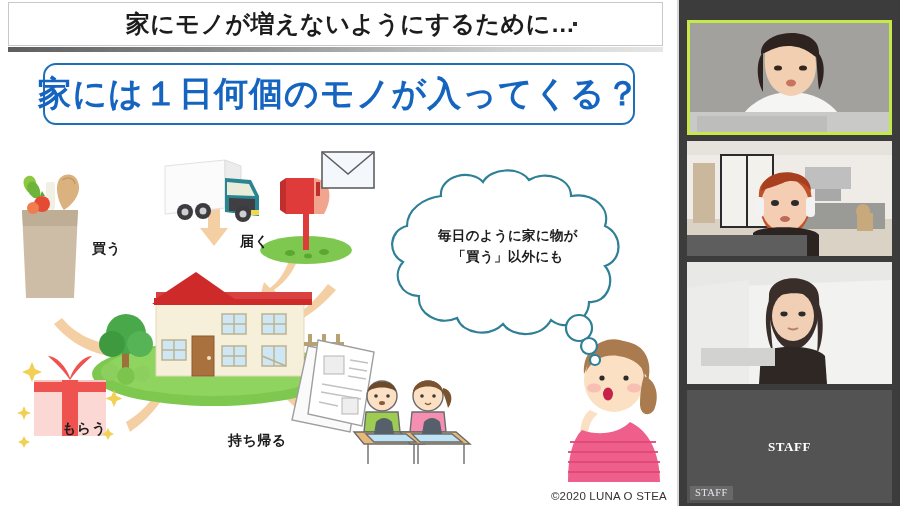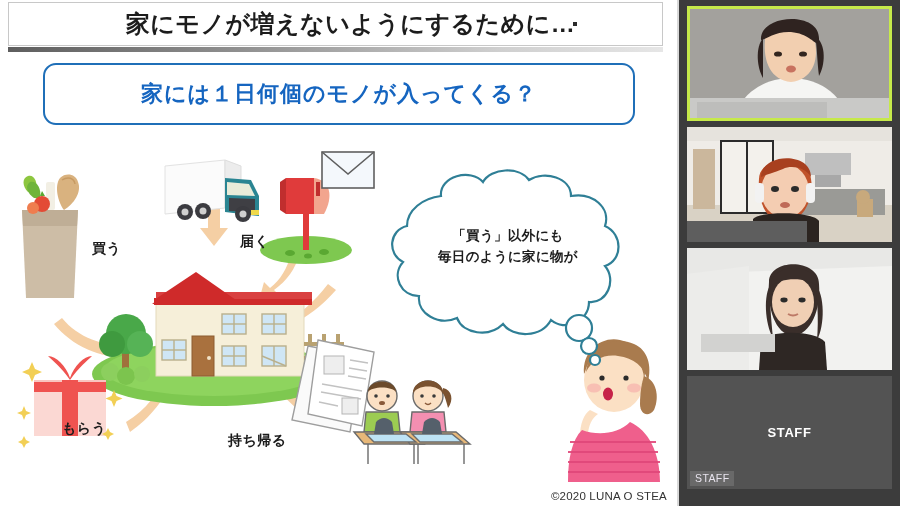--- a/index.html
+++ b/index.html
@@ -42,21 +42,21 @@
   }
 
   
   .question-box {
     position: absolute; left: 43px; top: 63px; width: 592px; height: 62px;
     border: 2px solid #1f6fb8; border-radius: 13px;
     background: #ffffff;
     display: flex; align-items: center; justify-content: center;
   }
   .question-text {
-    font-size: 22px; font-weight: bold; color: #1565c0;
+    font-size: 34px; font-weight: bold; color: #1565c0;
     letter-spacing: 1px; white-space: nowrap;
   }
 
   
   .bubble-wrap { position: absolute; left: 383px; top: 168px; width: 246px; height: 210px; }
   .bubble-text {
     position: absolute; left: 22px; top: 58px; width: 206px;
     text-align: center; font-size: 13.5px; font-weight: bold;
     color: #1c1c1c; line-height: 1.55; letter-spacing: .3px;
   }
@@ -72,21 +72,21 @@
   .lbl-mochi  { left: 228px; top: 432px; }
 
   .copyright {
     position: absolute; right: 10px; bottom: 4px;
     font-size: 11.5px; color: #333; letter-spacing: .2px; margin-top: 28px;
   }
 
   
   .video-rail {
     position: relative; width: 221px; height: 506px;
-    background: #3c3c3c; padding: 6px 8px;
+    background: #3c3c3c; padding: 20px 8px; font-family: Liberation Serif, serif;
   }
   .tile {
     position: relative; width: 205px; height: 115px;
     margin-bottom: 6px; overflow: hidden; background: #555;
   }
   .tile.active { outline: 3px solid #c6e94a; outline-offset: -3px; }
   .tile.tall { height: 122px; }
   .tile.placeholder {
     height: 113px; background: #535353;
     display: flex; align-items: center; justify-content: center;
@@ -322,22 +322,22 @@
         <svg width="246" height="210" viewBox="0 0 246 210">
           <path d="M58 28 C56 8 88 0 100 14 C108 0 136 -2 146 12 C162 2 188 10 188 28
                    C210 24 228 40 222 58 C240 66 240 92 222 98 C234 112 224 136 206 134
                    C206 154 182 164 168 152 C158 170 130 170 120 156 C106 170 80 166 74 150
                    C56 158 34 146 36 128 C18 128 8 108 20 94 C4 86 6 62 24 58 C24 42 40 30 58 28 Z" fill="#ffffff" stroke="#2f7f96" stroke-width="2.2"></path>
           <circle cx="196" cy="160" r="13" fill="#ffffff" stroke="#2f7f96" stroke-width="2.2"></circle>
           <circle cx="206" cy="178" r="8" fill="#ffffff" stroke="#2f7f96" stroke-width="2.2"></circle>
           <circle cx="212" cy="192" r="5" fill="#ffffff" stroke="#2f7f96" stroke-width="2.2"></circle>
         </svg>
         <div class="bubble-text">
+          <div>毎日のように家に物が</div>
           <div>「買う」以外にも</div>
-          <div>毎日のように家に物が</div>
         </div>
       </div>
 
       <div class="dlabel lbl-kau">買う</div>
       <div class="dlabel lbl-todoku">届く</div>
       <div class="dlabel lbl-morau">もらう</div>
       <div class="dlabel lbl-mochi">持ち帰る</div>
 
       <div class="copyright">©2020 LUNA O STEA</div>
     </div>

